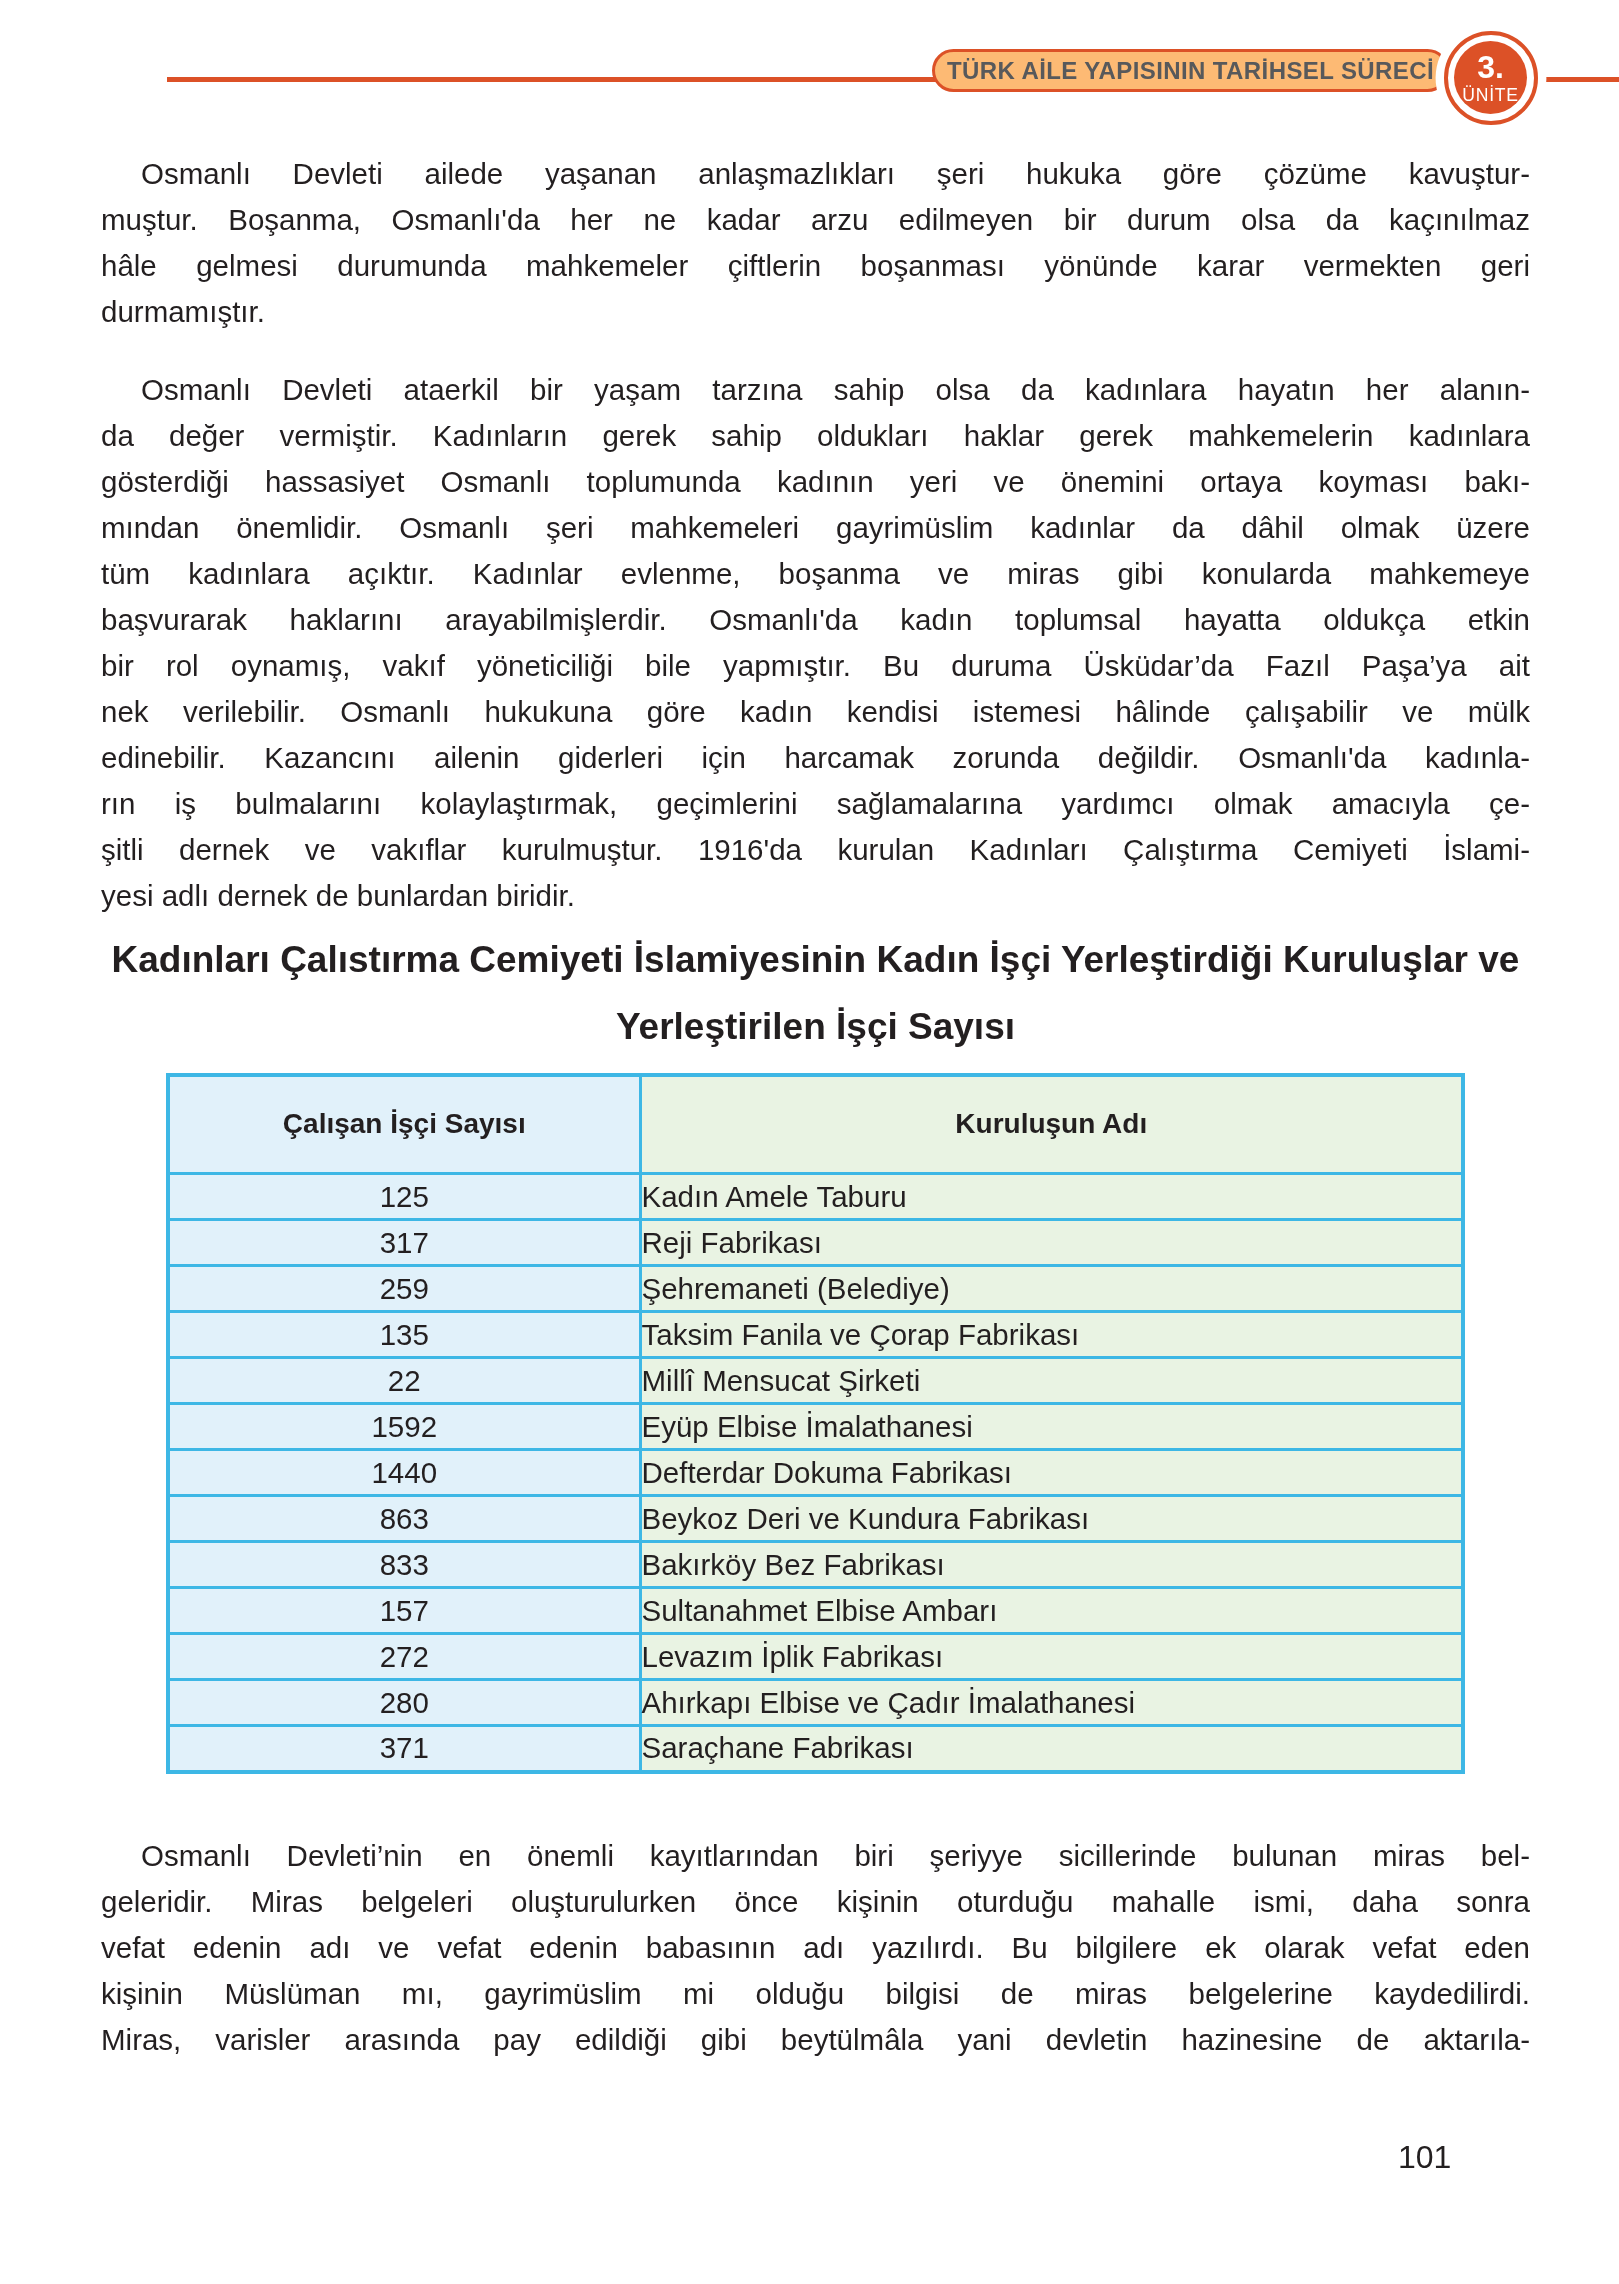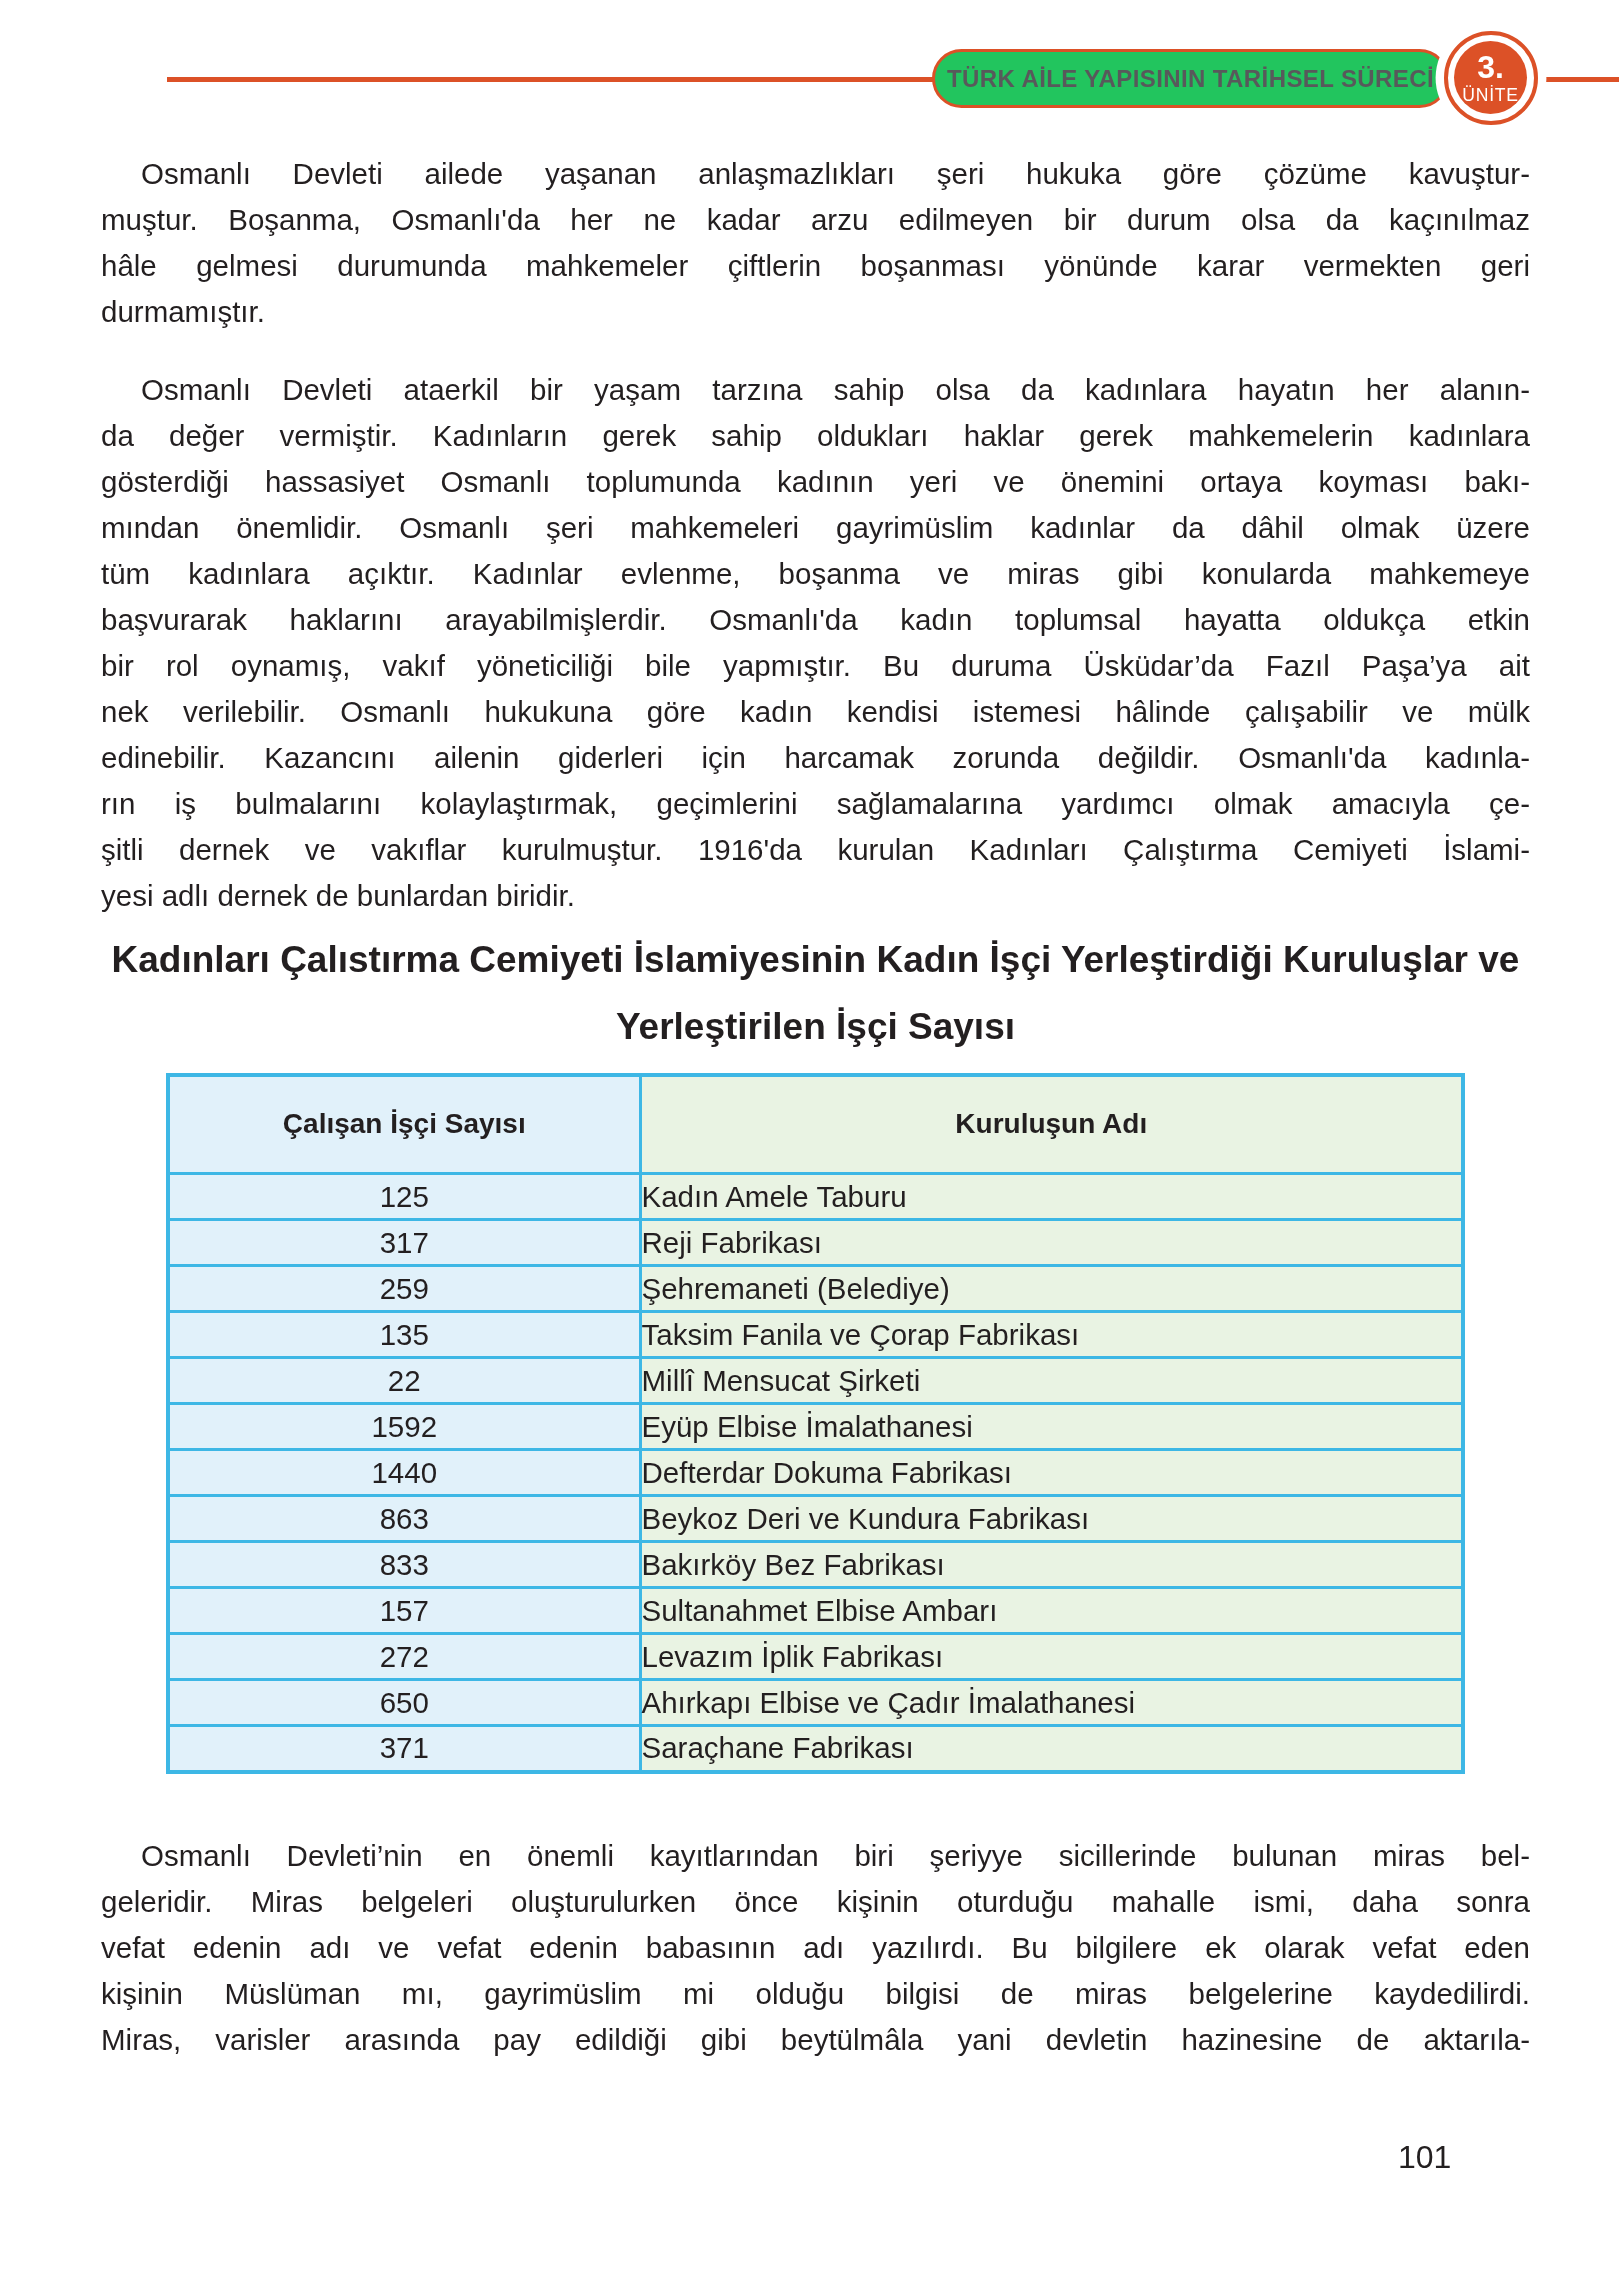--- a/index.html
+++ b/index.html
@@ -9,21 +9,21 @@
     --tbl-border:#3DB7E5;
     --col1-bg:#E1F1FA;
     --col2-bg:#E9F3E3;
   }
   html,body{margin:0;padding:0;}
   body{background:#ffffff;font-family:"Liberation Sans", sans-serif;color:var(--ink);}
   .page{position:relative;width:1620px;height:2284px;background:#ffffff;overflow:hidden;}
 
   
   .rule{position:absolute;left:167px;top:77px;width:1453px;height:4.9px;background:var(--accent);}
-  .pill{position:absolute;left:932px;top:49px;width:517px;height:59px;background:#22c55e;
+  .pill{position:absolute;left:932px;top:49px;width:517px;height:43px;background:#fdba74;
         border:3.5px solid var(--accent);border-radius:34px;box-sizing:border-box;
         display:flex;align-items:center;justify-content:center;}
   .pill-text{font-size:24px;font-weight:bold;color:var(--title-gray);letter-spacing:0.4px;white-space:nowrap;}
   .badge-outer{position:absolute;left:1444px;top:31px;width:94px;height:94px;border-radius:50%;
         border:4.2px solid var(--accent);background:#ffffff;box-sizing:border-box;box-shadow:0 0 0 8.4px #ffffff;}
   .badge-inner{position:absolute;left:1454px;top:41px;width:73px;height:73px;border-radius:50%;
         background:var(--accent);color:#ffffff;display:flex;flex-direction:column;
         align-items:center;justify-content:center;line-height:1;}
   .badge-num{font-size:32px;font-weight:bold;}
   .badge-label{font-size:17.6px;margin-top:4px;letter-spacing:0.7px;}
@@ -149,21 +149,21 @@
           </tr>
           <tr>
             <td class="cell-count">157</td>
             <td class="cell-name">Sultanahmet Elbise Ambarı</td>
           </tr>
           <tr>
             <td class="cell-count">272</td>
             <td class="cell-name">Levazım İplik Fabrikası</td>
           </tr>
           <tr>
-            <td class="cell-count">650</td>
+            <td class="cell-count">280</td>
             <td class="cell-name">Ahırkapı Elbise ve Çadır İmalathanesi</td>
           </tr>
           <tr>
             <td class="cell-count">371</td>
             <td class="cell-name">Saraçhane Fabrikası</td>
           </tr>
         </tbody>
     </table>
 
     <div class="closing">

